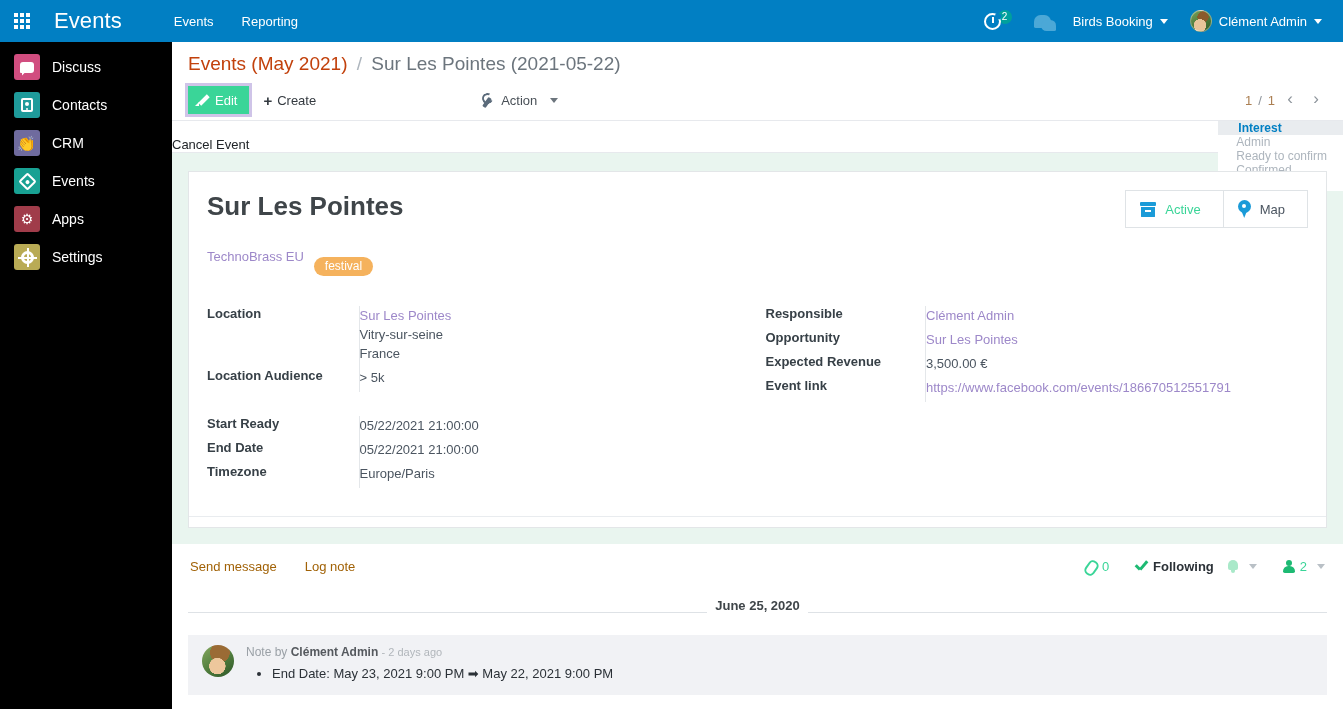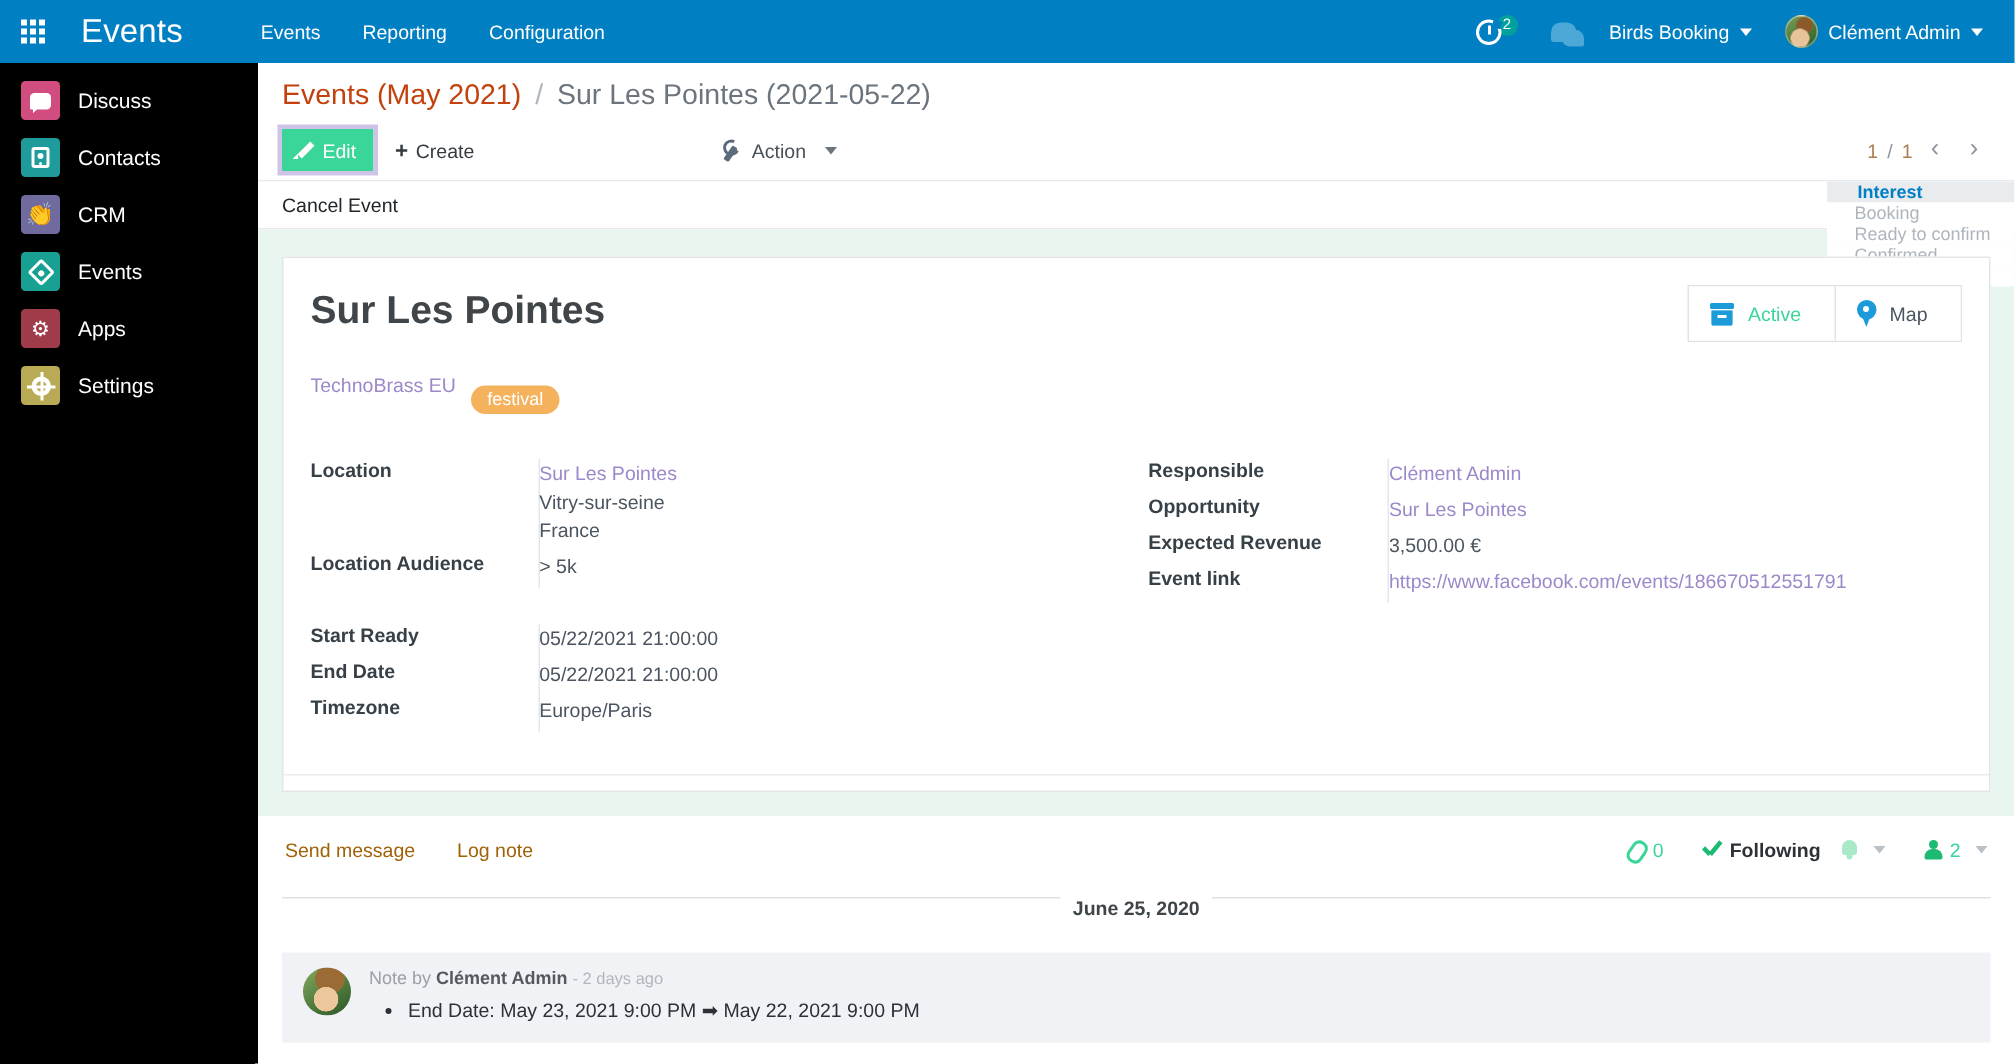--- a/index.html
+++ b/index.html
@@ -265,22 +265,21 @@
   }
 
   
   .statusbar-row {
     display: flex; align-items: stretch;
     background: #ffffff;
     height: 32px;
     border-bottom: 1px solid #e7e9ed;
   }
   .sb-left {
-    display: flex; align-items: center;
-    padding-left: 16px;
+    display: flex; align-items: flex-end;
   }
   .btn-cancel-event {
     background: none; border: none;
     font-size: 13px; color: #212529; cursor: pointer;
     padding: 0;
   }
   .statusbar {
     margin-left: auto;
     display: flex; align-items: stretch;
     font-size: 12px;
@@ -510,21 +509,21 @@
     content:""; position:absolute; left:3.5px; top:0;
     width:6px; height:6px; border-radius:50%; background: currentColor;
   }
   .person-glyph:after {
     content:""; position:absolute; left:0.5px; top:6px;
     width:12px; height:7px; border-radius: 6px 6px 2px 2px;
     background: currentColor;
   }
 
   .date-sep {
-    display: flex; align-items: flex-start;
+    display: flex; align-items: flex-end;
     gap: 8px; margin: 8px 0 22px 0;
     color: #3f4549; font-size: 13px; font-weight: 700;
   }
   .date-sep .rule { flex: 1 1 auto; height: 1px; background: #dee2e6; }
 
   .message {
     background: #f1f2f5;
     display: flex; align-items: flex-start;
     padding: 10px 12px 12px 14px;
   }
@@ -562,21 +561,20 @@
         <i></i>
         <i></i>
         <i></i>
         <i></i>
     </span>
   </div>
   <div class="brand">Events</div>
   <div class="nav-menu">
     <div class="nav-item">Events</div>
     <div class="nav-item">Reporting</div>
-    <div class="nav-item">Configuration</div>
   </div>
   <div class="nav-right">
     <div class="activity-wrap">
       <span class="clock-glyph"></span>
       <span class="badge-count">2</span>
     </div>
     <div>
       <span class="chat-glyph"></span>
     </div>
     <div>
@@ -661,21 +659,21 @@
       </div>
     </div>
   </div>
 
   <div class="statusbar-row">
     <div class="sb-left">
       <button class="btn-cancel-event">Cancel Event</button>
     </div>
     <div class="statusbar">
       <div class="sb-step active">Interest</div>
-      <div class="sb-step">Booking</div>
+      <div class="sb-step">Admin</div>
       <div class="sb-step">Ready to confirm</div>
       <div class="sb-step">Confirmed</div>
       <div class="sb-step">Done</div>
     </div>
   </div>
 
   <div class="sheet-bg">
     <div class="sheet">
 
       <div class="sheet-head">

